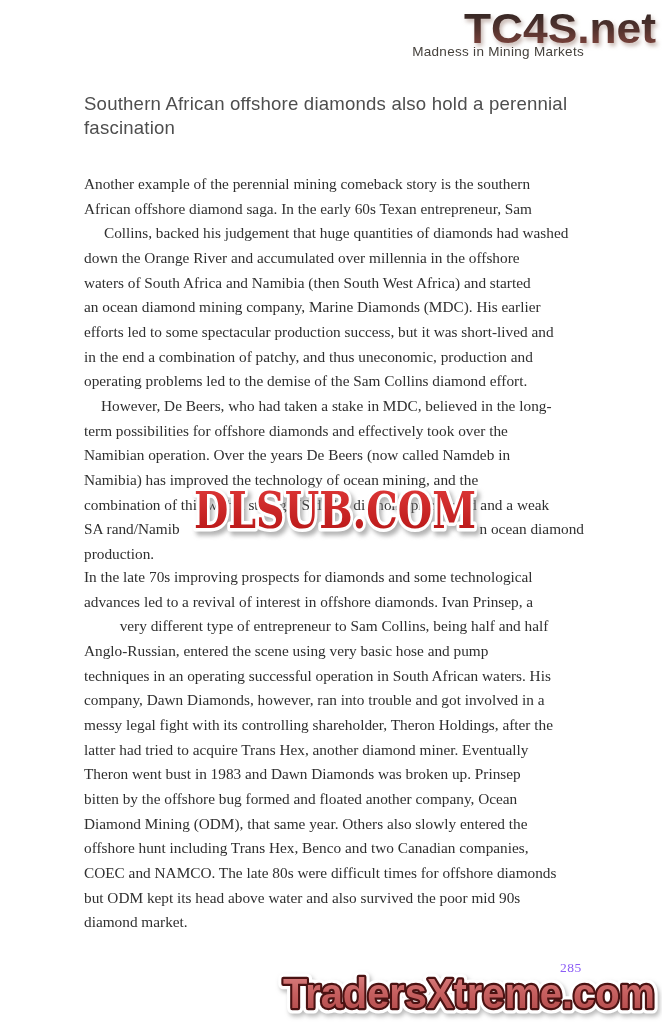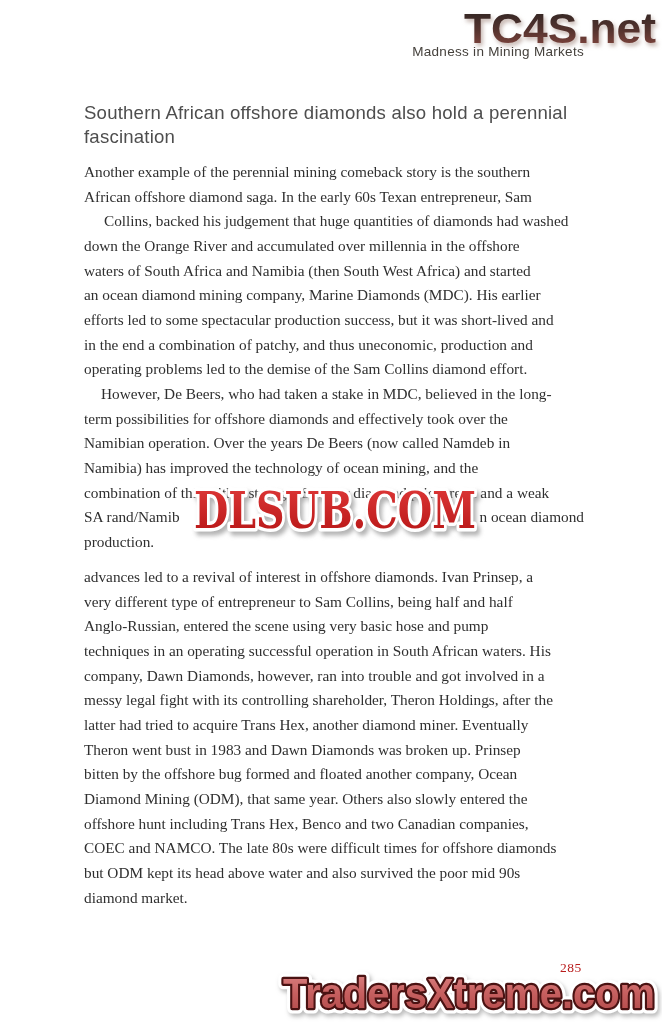--- a/index.html
+++ b/index.html
@@ -27,39 +27,39 @@
     text-align: right;
     font-family: "Liberation Sans", sans-serif;
     font-size: 13.5px;
     color: #45413c;
     letter-spacing: 0.3px;
   }
 
   
   .heading {
     position: absolute;
-    top: 101px;
+    top: 92px;
     left: 84px;
     width: 500px;
   }
   .headline {
     font-family: "Liberation Sans", sans-serif;
     font-size: 18.6px;
     line-height: 23.5px;
     color: #4e4e4e;
     letter-spacing: 0.2px;
   }
 
   
   .para {
     position: absolute;
     left: 84px;
     width: 500px;
   }
-  .para-1 { top: 160px; }
+  .para-1 { top: 172px; }
   .para-2 { top: 565px; }
   .bodyline {
     font-size: 15.3px;
     line-height: 24.65px;
     color: #2f2f2f;
     white-space: nowrap;
   }
   .bodyline.split {
     display: flex;
     justify-content: space-between;
@@ -78,21 +78,21 @@
     left: 276px;
     filter: drop-shadow(2px 3px 2px rgba(120,120,120,0.5));
   }
 
   
   .page-number {
     position: absolute;
     top: 960px;
     left: 560px;
     font-size: 13.5px;
-    color: #b91c1c;
+    color: #8b5cf6;
     letter-spacing: 0.5px;
   }
 </style>
 </head>
 <body>
 
 <div class="page">
 
   <svg class="logo-svg" width="204" height="52" aria-hidden="true">
     <defs>
@@ -128,22 +128,23 @@
       <div class="bodyline" style="word-spacing: 0px;">Namibia) has improved the technology of ocean mining, and the</div>
       <div class="bodyline" style="word-spacing: 0px;">combination of this with a strong US dollar diamond price trend and a weak</div>
       <div class="bodyline split">
         <span>SA rand/Namib</span>
         <span>n ocean diamond</span>
       </div>
       <div class="bodyline last">production.</div>
     </div>
 
   <div class="para para-2">
+      <div class="bodyline" style="word-spacing: 0px;">In the late 70s improving prospects for diamonds and some technological</div>
       <div class="bodyline" style="word-spacing: 0px;">advances led to a revival of interest in offshore diamonds. Ivan Prinsep, a</div>
-      <div class="bodyline" style="word-spacing: 0px;">very different type of entrepreneur to Sam Collins, being half and half</div>
+      <div class="bodyline" style="word-spacing: 0px; text-align: center;">very different type of entrepreneur to Sam Collins, being half and half</div>
       <div class="bodyline" style="word-spacing: 0px;">Anglo-Russian, entered the scene using very basic hose and pump</div>
       <div class="bodyline" style="word-spacing: 0px;">techniques in an operating successful operation in South African waters. His</div>
       <div class="bodyline" style="word-spacing: 0px;">company, Dawn Diamonds, however, ran into trouble and got involved in a</div>
       <div class="bodyline" style="word-spacing: 0px;">messy legal fight with its controlling shareholder, Theron Holdings, after the</div>
       <div class="bodyline" style="word-spacing: 0px;">latter had tried to acquire Trans Hex, another diamond miner. Eventually</div>
       <div class="bodyline" style="word-spacing: 0px;">Theron went bust in 1983 and Dawn Diamonds was broken up. Prinsep</div>
       <div class="bodyline" style="word-spacing: 0px;">bitten by the offshore bug formed and floated another company, Ocean</div>
       <div class="bodyline" style="word-spacing: 0px;">Diamond Mining (ODM), that same year. Others also slowly entered the</div>
       <div class="bodyline" style="word-spacing: 0px;">offshore hunt including Trans Hex, Benco and two Canadian companies,</div>
       <div class="bodyline" style="word-spacing: 0px;">COEC and NAMCO. The late 80s were difficult times for offshore diamonds</div>

